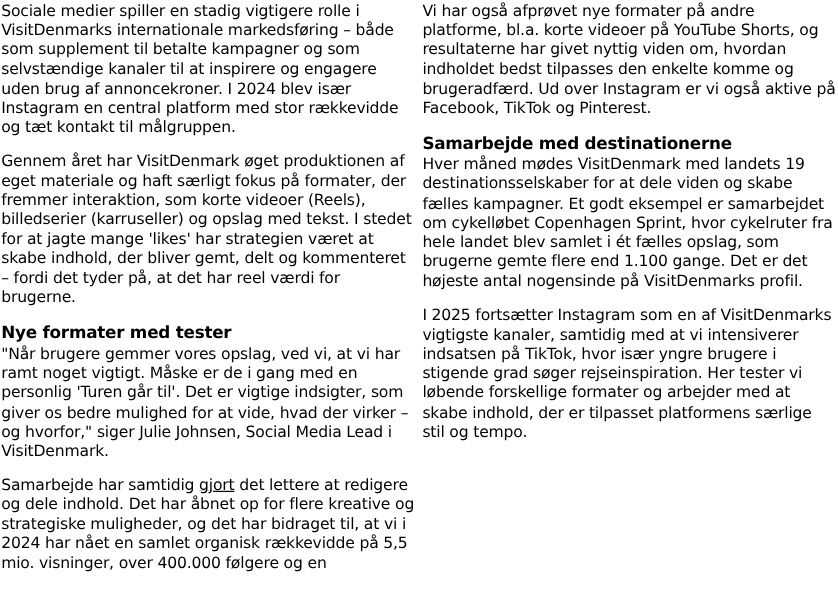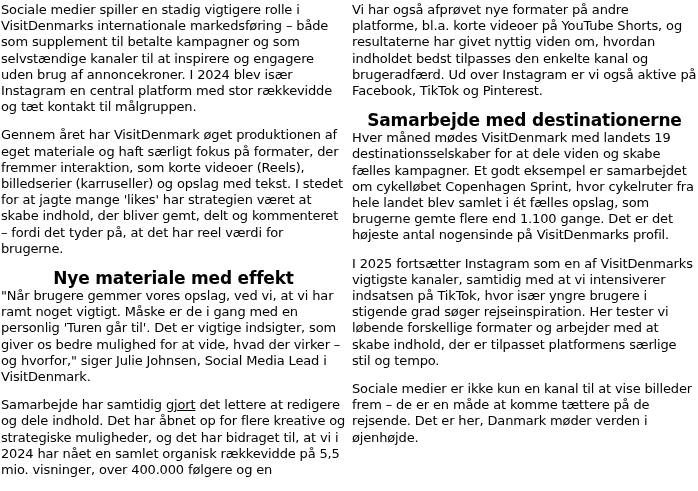--- a/index.html
+++ b/index.html
@@ -28,56 +28,54 @@
     text-align: left;
   }
   .column {
     min-width: 0;
   }
   .article p {
     margin: 0 0 12px 0;
   }
   .article h3 {
     margin: 1px 0 0 0;
-    font-size: 17px;
+    font-size: 14px;
     line-height: 19px;
     font-weight: 700;
     letter-spacing: -0.2px;
-    text-align: center;
   }
   .underlined {
     text-decoration: underline;
     color: inherit;
     cursor: pointer;
     margin-top: 36px;
   }
 </style>
 </head>
 <body>
 
 <div class="article">
 
   <div class="column">
     <p>Sociale medier spiller en stadig vigtigere rolle i VisitDenmarks internationale markedsføring – både som supplement til betalte kampagner og som selvstændige kanaler til at inspirere og engagere uden brug af annoncekroner. I 2024 blev især Instagram en central platform med stor rækkevidde og tæt kontakt til målgruppen.</p>
 
     <p>Gennem året har VisitDenmark øget produktionen af eget materiale og haft særligt fokus på formater, der fremmer interaktion, som korte videoer (Reels), billedserier (karruseller) og opslag med tekst. I stedet for at jagte mange 'likes' har strategien været at skabe indhold, der bliver gemt, delt og kommenteret – fordi det tyder på, at det har reel værdi for brugerne.</p>
 
-    <h3>Nye materiale med effekt</h3>
+    <h3>Nye formater med tester</h3>
 
     <p>"Når brugere gemmer vores opslag, ved vi, at vi har ramt noget vigtigt. Måske er de i gang med en personlig 'Turen går til'. Det er vigtige indsigter, som giver os bedre mulighed for at vide, hvad der virker – og hvorfor," siger Julie Johnsen, Social Media Lead i VisitDenmark.</p>
 
     <p><span>Samarbejde har samtidig </span><span class="underlined">gjort</span><span> det lettere at redigere og dele indhold. Det har åbnet op for flere kreative og strategiske muligheder, og det har bidraget til, at vi i 2024 har nået en samlet organisk rækkevidde på 5,5 mio. visninger, over 400.000 følgere og en</span></p>
   </div>
 
   <div class="column">
 
-    <p>Vi har også afprøvet nye formater på andre platforme, bl.a. korte videoer på YouTube Shorts, og resultaterne har givet nyttig viden om, hvordan indholdet bedst tilpasses den enkelte kanal og brugeradfærd. Ud over Instagram er vi også aktive på Facebook, TikTok og Pinterest.</p>
+    <p>Vi har også afprøvet nye formater på andre platforme, bl.a. korte videoer på YouTube Shorts, og resultaterne har givet nyttig viden om, hvordan indholdet bedst tilpasses den enkelte komme og brugeradfærd. Ud over Instagram er vi også aktive på Facebook, TikTok og Pinterest.</p>
 
     <h3>Samarbejde med destinationerne</h3>
 
     <p>Hver måned mødes VisitDenmark med landets 19 destinationsselskaber for at dele viden og skabe fælles kampagner. Et godt eksempel er samarbejdet om cykelløbet Copenhagen Sprint, hvor cykelruter fra hele landet blev samlet i ét fælles opslag, som brugerne gemte flere end 1.100 gange. Det er det højeste antal nogensinde på VisitDenmarks profil.</p>
 
     <p>I 2025 fortsætter Instagram som en af VisitDenmarks vigtigste kanaler, samtidig med at vi intensiverer indsatsen på TikTok, hvor især yngre brugere i stigende grad søger rejseinspiration. Her tester vi løbende forskellige formater og arbejder med at skabe indhold, der er tilpasset platformens særlige stil og tempo.</p>
 
-    <p>Sociale medier er ikke kun en kanal til at vise billeder frem – de er en måde at komme tættere på de rejsende. Det er her, Danmark møder verden i øjenhøjde.</p>
   </div>
 
 </div>
 
 </body></html>

